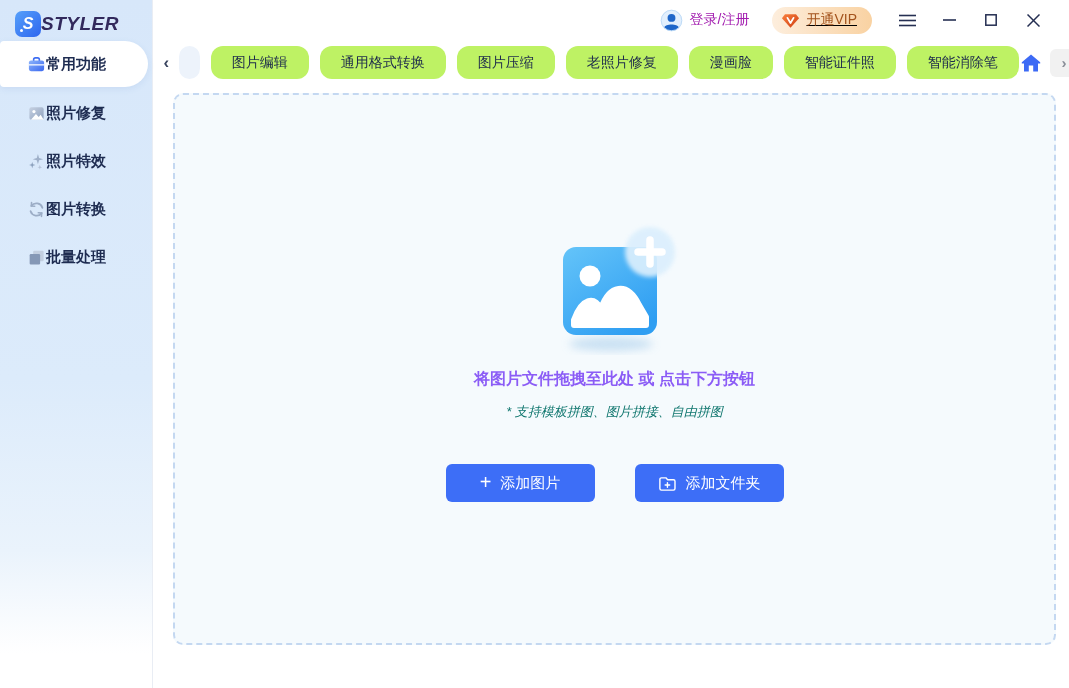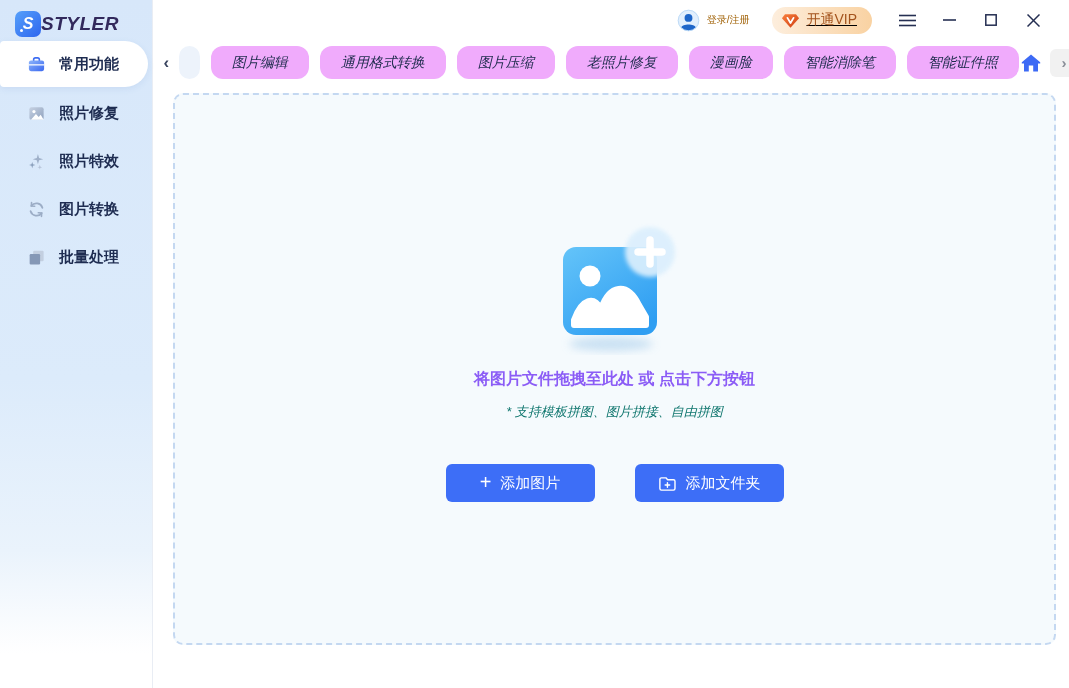--- a/index.html
+++ b/index.html
@@ -22,57 +22,57 @@
     width:26px; height:26px; border-radius:7px;
     background:linear-gradient(135deg,#56a0fa,#2e66ef);
     color:#fff; font-weight:bold; font-size:16px; font-style:italic;
     display:flex; align-items:center; justify-content:center; position:relative;
   }
   .logo-mark::after { content:""; position:absolute; left:5px; bottom:5px; width:3px; height:3px; border-radius:50%; background:#fff; }
   .logo-text { font-size:19px; font-weight:800; font-style:italic; letter-spacing:.5px; color:#32295c; }
 
   .side-nav { position:absolute; top:41px; left:0; right:0; }
   .side-item {
-    height:48px; display:flex; align-items:center; gap:13px;
+    height:48px; display:flex; align-items:center; 
     padding-left:27px; font-size:15px; font-weight:bold; color:#1e2c51; cursor:pointer;
   }
   .side-item.active {
     height:46px; width:148px; background:#fff;
     border-radius:4px 23px 23px 4px; margin-bottom:2px;
     box-shadow:0 2px 6px rgba(90,130,200,.12);
   }
   .side-icon { width:19px; height:19px; flex:0 0 19px; display:flex; }
   .side-icon svg { width:100%; height:100%; }
 
   
   .main { position:absolute; left:152px; top:0; width:917px; height:688px; background:#fff; border-left:1px solid #e9edf4; }
 
   
   .titlebar { height:40px; display:flex; align-items:center; justify-content:flex-end; padding-right:15px; background:#fff; }
   .login-group { display:flex; align-items:center; gap:7px; cursor:pointer; }
   .avatar { width:23px; height:23px; }
-  .login-label { font-size:10px; color:#a16207; }
+  .login-label { font-size:14px; color:#a21caf; }
   .vip-pill {
     margin-left:23px; height:27px; border-radius:14px;
     background:linear-gradient(90deg,#fdeedd 0%, #f9d2a2 100%);
     display:flex; align-items:center; gap:6px; padding:0 15px 0 9px; cursor:pointer;text-decoration:underline;
   }
   .vip-label { font-size:14px; color:#a4541d; }
   .win-controls { display:flex; align-items:center; margin-left:14px; }
   .win-btn { width:42px; height:30px; display:flex; align-items:center; justify-content:center; cursor:pointer; color:#252f52; }
   .win-btn svg { display:block; }
 
   
   .tabbar { height:45px; display:flex; align-items:center; padding-left:6px; background:#fff; position:relative; }
   .tab-chevron-left { width:18px; height:24px; display:flex; align-items:center; justify-content:center; font-size:17px; color:#3c4burg; color:#39445e; cursor:pointer; font-weight:bold; }
   .tab-partial { width:21px; height:33px; border-radius:12px; background:#edf3fb; margin-left:5px; flex:0 0 auto; cursor:pointer; }
   .tab {
     height:33px; padding:0 21px; margin-left:11px; border-radius:12px;
-    background:#f0abfc; color:#1d2b4c; font-size:14px;
-    display:flex; align-items:center; white-space:nowrap; cursor:pointer; flex:0 0 auto;font-style:italic;
+    background:#bef264; color:#1d2b4c; font-size:14px;
+    display:flex; align-items:center; white-space:nowrap; cursor:pointer; flex:0 0 auto;
   }
   .home-btn { margin-left:auto; width:30px; height:30px; display:flex; align-items:center; justify-content:center; cursor:pointer; }
   .tab-chevron-right {
     width:28px; height:28px; margin-left:7px; margin-right:-9px; flex:0 0 auto;
     background:#f1f1f1; border-radius:6px; display:flex; align-items:center; justify-content:center;
     color:#8a8f99; font-size:15px; font-weight:bold; cursor:pointer;
   }
 
   
   .content { position:relative; height:603px; background:#fff; }
@@ -245,22 +245,22 @@
     <div class="tabbar">
       <div class="tab-chevron-left">
         <span>‹</span>
       </div>
       <div class="tab-partial"></div>
       <div class="tab">图片编辑</div>
       <div class="tab">通用格式转换</div>
       <div class="tab">图片压缩</div>
       <div class="tab">老照片修复</div>
       <div class="tab">漫画脸</div>
+      <div class="tab">智能证件照</div>
       <div class="tab">智能消除笔</div>
-      <div class="tab">智能证件照</div>
       <div class="home-btn">
         <span style="display:flex;width:24px;height:24px;">
           <svg viewBox="0 0 24 24">
               <path d="M12 3.4 L21.2 11.2 V12.4 H19 V20.6 H14.2 V14.6 H9.8 V20.6 H5 V12.4 H2.8 V11.2 Z" fill="#3d6af5"></path>
             </svg>
         </span>
       </div>
       <div class="tab-chevron-right">
         <span>›</span>
       </div>

